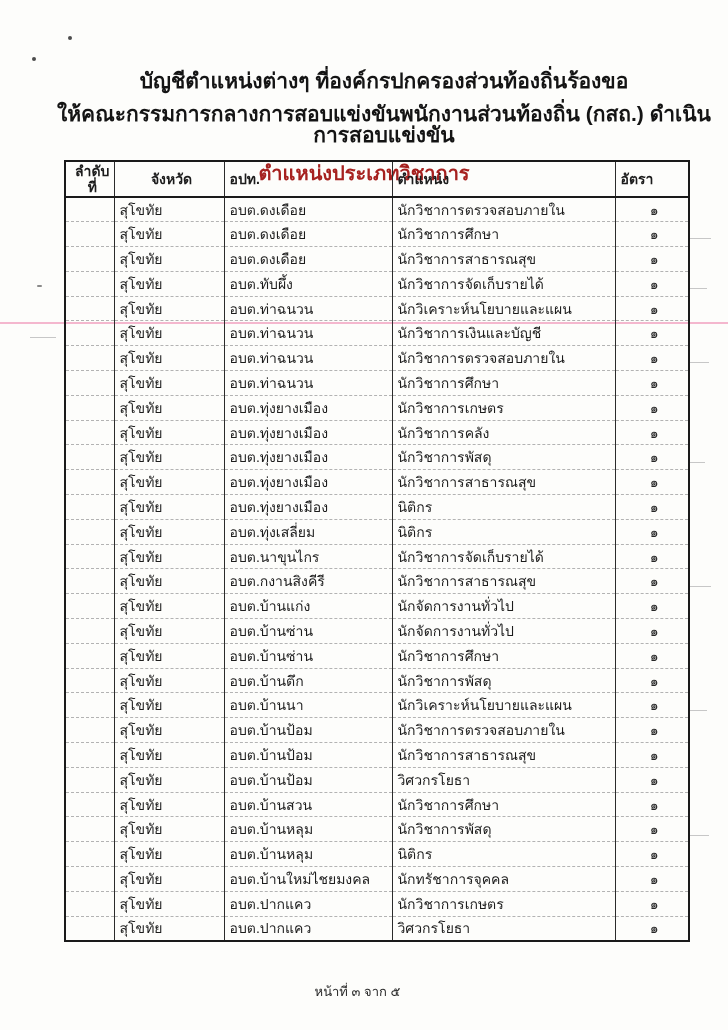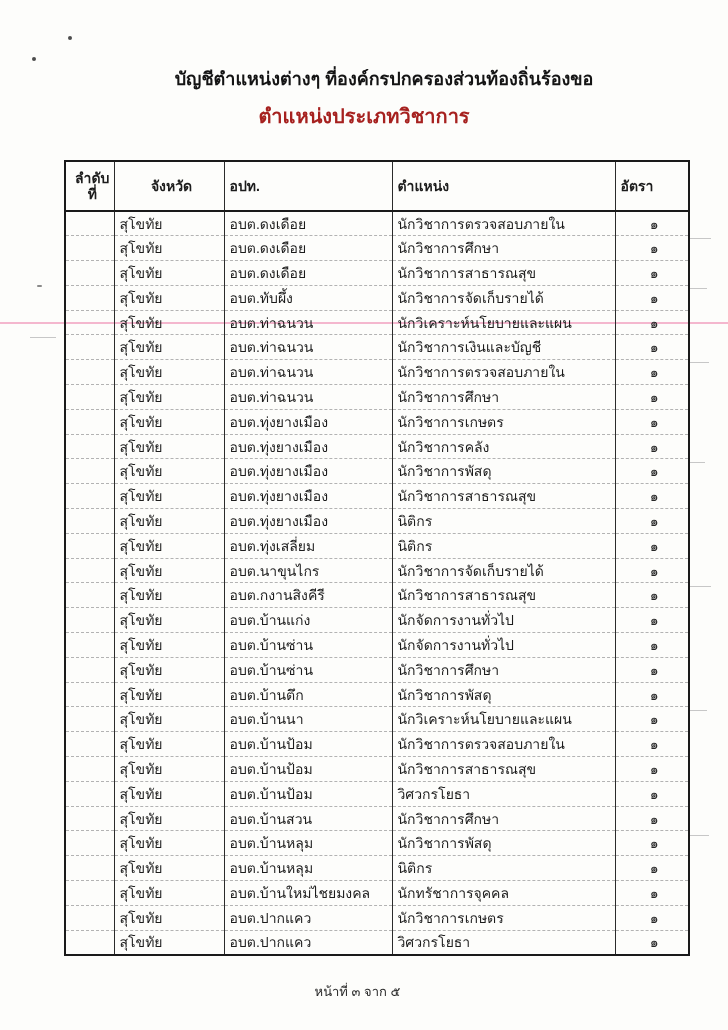--- a/index.html
+++ b/index.html
@@ -7,34 +7,34 @@
     position:relative;
     width:728px;height:1030px;
     margin:0 auto;
     background:#fdfdfb;
     font-family:"Liberation Sans","DejaVu Sans",sans-serif;
     color:#1c1c1c;
     overflow:hidden;
   }
   
   .titles{position:absolute;top:70px;left:0;width:100%;text-align:center;}
-  .title-line{font-size:18px;font-weight:bold;line-height:1.0;margin:0 0 12px 0;color:#141414;padding-left:40px;}
+  .title-line{font-size:21px;font-weight:bold;line-height:1.0;margin:0 0 12px 0;color:#141414;padding-left:40px;}
   .category{font-size:20px;font-weight:bold;color:#a6211f;margin-top:2px;}
   
   table.doc{
     position:absolute;left:64px;top:160px;
     width:624px;border-collapse:collapse;table-layout:fixed;
     border:2px solid #1a1a1a;
   }
   table.doc col.c1{width:49px;}
   table.doc col.c2{width:110px;}
   table.doc col.c3{width:168px;}
   table.doc col.c4{width:223px;}
   table.doc col.c5{width:74px;}
-  table.doc thead tr{height:50px;}
+  table.doc thead tr{height:36px;}
   table.doc tbody tr{height:24.8px;margin-top:7px;}
   table.doc th, table.doc td{
     border-left:1.5px solid #2b2b2b;
     border-right:1.5px solid #2b2b2b;
     padding:0 0 0 5px;
     font-size:14px;
     white-space:nowrap;overflow:hidden;
     vertical-align:middle;
     background:transparent;
   }
@@ -73,20 +73,21 @@
   <div class="dash" style="left:689px;top:288px;width:18px;"></div>
   <div class="dash" style="left:689px;top:362px;width:20px;"></div>
   <div class="dash" style="left:689px;top:462px;width:16px;"></div>
   <div class="dash" style="left:689px;top:586px;width:22px;"></div>
   <div class="dash" style="left:689px;top:710px;width:18px;"></div>
   <div class="dash" style="left:689px;top:835px;width:20px;"></div>
   <div class="dash" style="left:30px;top:337px;width:26px;"></div>
 
   <div class="titles">
     <div class="title-line">บัญชีตำแหน่งต่างๆ ที่องค์กรปกครองส่วนท้องถิ่นร้องขอ</div>
+    <div class="title-line">ให้คณะกรรมการกลางการสอบแข่งขันพนักงานส่วนท้องถิ่น (กสถ.) ดำเนินการสอบแข่งขัน</div>
     <div class="category">ตำแหน่งประเภทวิชาการ</div>
   </div>
 
   <table class="doc">
     <colgroup>
       <col class="c1">
         <col class="c2">
         <col class="c3">
         <col class="c4">
         <col class="c5">

